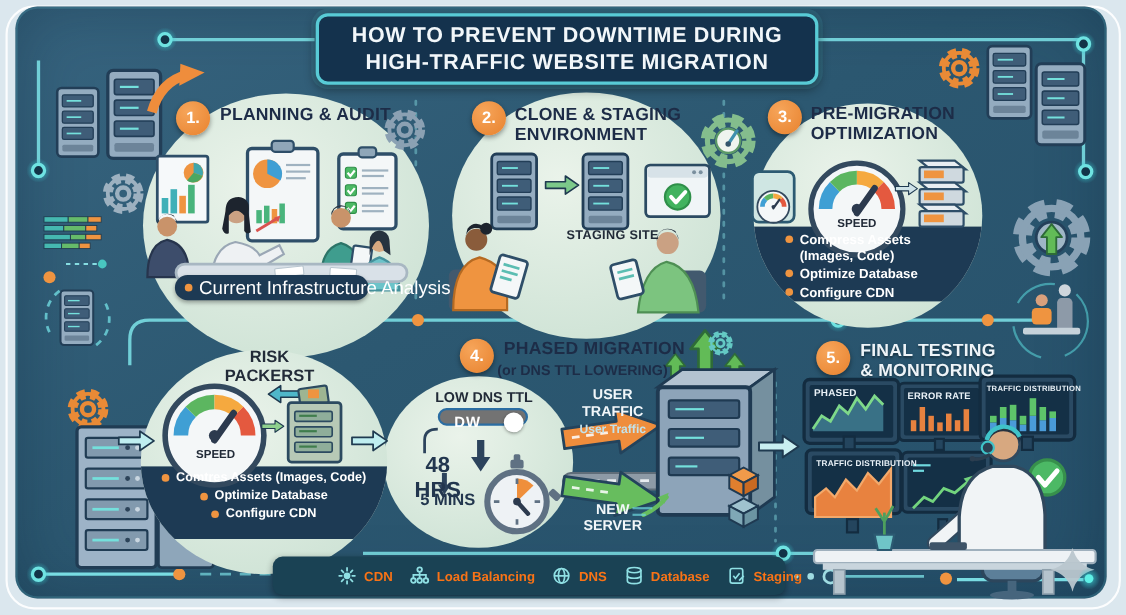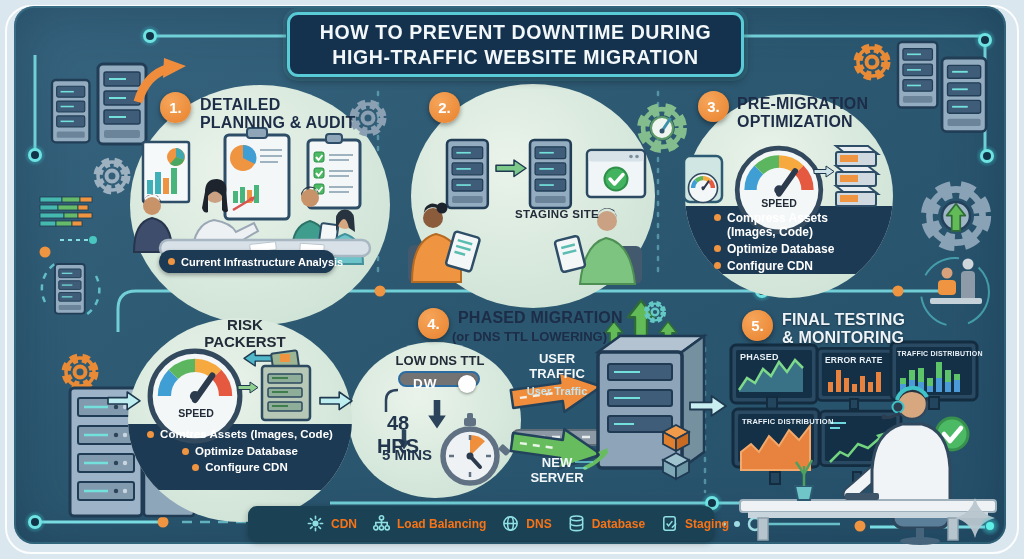--- a/index.html
+++ b/index.html
@@ -16,21 +16,21 @@
   .titlebox div{color:#f2f7fa;font-size:19.5px;font-weight:800;letter-spacing:.6px;line-height:1.25;white-space:nowrap;}
   .badge{width:31px;height:31px;border-radius:50%;background:radial-gradient(circle at 35% 30%,#f6a55a,#e8822e);
          color:#fff;font-size:15px;font-weight:800;display:flex;align-items:center;justify-content:center;
          box-shadow:0 2px 5px rgba(0,0,0,.4);}
   .hdr{font-weight:800;color:#1d2c47;font-size:16px;line-height:1.12;letter-spacing:.2px;}
   .hdr div{white-space:nowrap;}
   .hdr.light{color:#eef4f8;text-shadow:0 1px 2px rgba(0,0,0,.4);}
   .sub{font-weight:800;color:#1d2c47;font-size:13px;white-space:nowrap;}
   .pill{left:159px;top:250px;width:176px;height:23px;background:#1d3a54;border-radius:12px;display:flex;align-items:center;gap:6px;
         padding:0 9px;box-sizing:border-box;box-shadow:0 2px 4px rgba(0,0,0,.35);}
-  .pill span.t{color:#fff;font-size:11px;font-weight:700;white-space:nowrap;}
+  .pill span.t{color:#fff;font-size:17px;font-weight:400;white-space:nowrap;}
   .dot{width:7px;height:7px;border-radius:50%;background:#ef9440;flex:none;}
   .bul{display:flex;align-items:flex-start;gap:6px;color:#fff;font-weight:700;font-size:12px;line-height:1.18;}
   .bul .dot{margin-top:3px;}
   .mini{font-weight:800;color:#222b38;text-align:center;}
   .mlabel{font-weight:800;color:#e9f1f7;letter-spacing:.2px;white-space:nowrap;z-index:6;}
   .toggle{left:398px;top:371px;width:82px;height:16px;background:#737373;border:2px solid #2b6da2;border-radius:14px;box-sizing:border-box;}
   .toggle .lbl{position:absolute;left:13px;top:3px;color:#fff;font-size:13.5px;font-weight:800;letter-spacing:1px;}
   .toggle .knob{position:absolute;right:2px;top:2px;width:18px;height:18px;border-radius:50%;background:#fff;box-shadow:0 1px 3px rgba(0,0,0,.4);}
   .legendbar{left:248px;top:506px;width:466px;height:35px;background:#1a4254;border-radius:9px;display:flex;align-items:center;
              gap:15px;padding-left:58px;box-sizing:border-box;box-shadow:0 2px 6px rgba(0,0,0,.3);}
@@ -522,31 +522,34 @@
 
   <div class="txt titlebox">
     <div>HOW TO PREVENT DOWNTIME DURING</div>
     <div>HIGH-TRAFFIC WEBSITE MIGRATION</div>
   </div>
 
   <div class="txt badge" style="left:160px;top:92px;">
       <span>1.</span>
     </div>
   <div class="txt hdr" style="left:200px;top:96px;">
-    <div>DETAILED</div>
     <div>PLANNING &amp; AUDIT</div>
   </div>
   <div class="txt pill">
     <span class="dot"></span>
     <span class="t">Current Infrastructure Analysis</span>
   </div>
 
   <div class="txt badge" style="left:429px;top:92px;">
       <span>2.</span>
     </div>
+  <div class="txt hdr" style="left:468px;top:96px;">
+    <div>CLONE &amp; STAGING</div>
+    <div>ENVIRONMENT</div>
+  </div>
   <div class="txt mini" style="left:512px;top:208px;width:90px;font-size:11.5px;letter-spacing:.3px;">STAGING SITE</div>
 
   <div class="txt badge" style="left:698px;top:91px;">
       <span>3.</span>
     </div>
   <div class="txt hdr" style="left:737px;top:95px;">
     <div>PRE-MIGRATION</div>
     <div>OPTIMIZATION</div>
   </div>
   <div class="txt mini" style="left:757px;top:197px;width:44px;font-size:10.5px;">SPEED</div>

